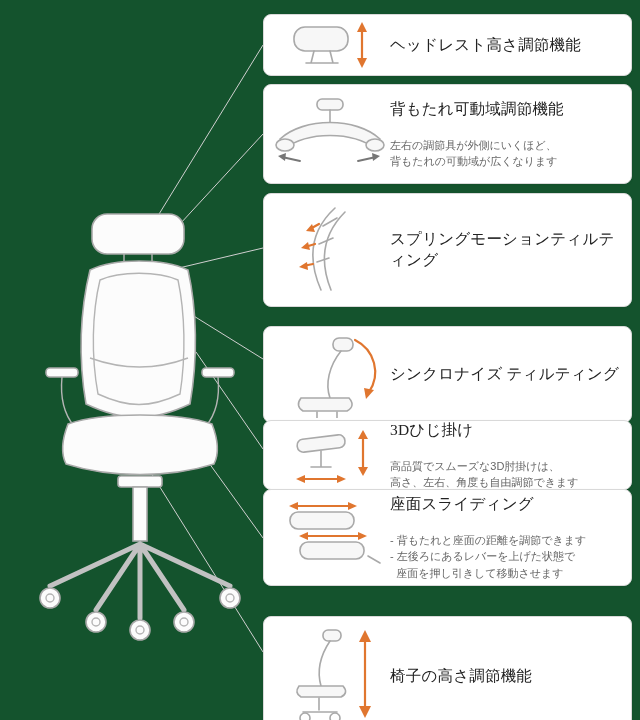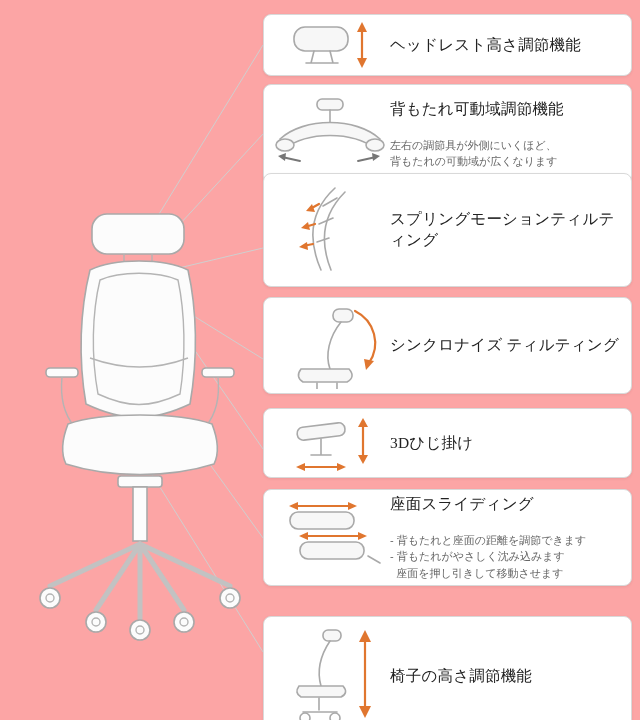--- a/index.html
+++ b/index.html
@@ -3,21 +3,21 @@
 <meta charset="utf-8">
 <style>
   * { margin:0; padding:0; box-sizing:border-box; }
   html,body { width:640px; height:720px; }
   body {
     background:#ffffff;
     font-family:"Liberation Sans","DejaVu Sans",sans-serif;
     position:relative;
     overflow:hidden;
   }
-  .canvas { position:relative; width:640px; height:720px; background:#fca5a5; }
+  .canvas { position:relative; width:640px; height:720px; background:#14532d; }
 
   .connectors { position:absolute; left:0; top:0; width:640px; height:720px; pointer-events:none; }
   .connectors line { stroke:#cfcfcf; stroke-width:1; }
 
   .chair-main { position:absolute; left:16px; top:206px; width:248px; height:500px; }
   .chair-main svg { width:100%; height:100%; }
   .lineart { stroke:#a9a9a9; fill:#fcfcfc; stroke-width:1.6; }
   .lineart-n { stroke:#b4b4b4; fill:none; stroke-width:1.4; }
   .base { stroke:#c2c2c2; fill:none; stroke-width:5; stroke-linecap:round; }
 
@@ -25,23 +25,23 @@
     position:absolute; left:263px; width:369px;
     background:#fff;
     border:1px solid #d9d9d9;
     border-radius:8px;
     box-shadow:0 1px 3px rgba(0,0,0,0.07);
     display:flex; align-items:center;
     padding:6px 10px 6px 4px;
   }
   .c1{ top:14px;  height:62px; }
   .c2{ top:84px;  height:100px;justify-content:flex-end; }
-  .c3{ top:173px; height:114px; }
-  .c4{ top:297px; height:97px; }
-  .c5{ top:408px; height:70px; }
+  .c3{ top:193px; height:114px; }
+  .c4{ top:326px; height:97px; }
+  .c5{ top:420px; height:70px; }
   .c6{ top:489px; height:97px; }
   .c7{ top:616px; height:120px; }
 
   .card-illus { flex:0 0 122px; display:flex; align-items:center; justify-content:center; }
   .card-text  { flex:1; padding-right:2px; }
   .feature-title {
     font-family:"Liberation Serif","DejaVu Serif",serif;
     font-size:15.5px; color:#222; letter-spacing:0.2px;
   }
   .feature-body {
@@ -203,20 +203,22 @@
           <polygon class="accent-fill" points="90,5 85,14 95,14"></polygon>
           <polygon class="accent-fill" points="90,51 85,42 95,42"></polygon>
           <path class="accent-line" d="M30,54 H66"></path>
           <polygon class="accent-fill" points="23,54 32,50 32,58"></polygon>
           <polygon class="accent-fill" points="73,54 64,50 64,58"></polygon>
         </g>
       </svg>
     </div>
     <div class="card-text">
       <div class="feature-title">3Dひじ掛け</div>
+      <div class="feature-body">高品質でスムーズな3D肘掛けは、
+高さ、左右、角度も自由調節できます</div>
     </div>
   </div>
 
   <div class="feature-card c6">
     <div class="card-illus">
       <svg width="118" height="80" viewBox="0 0 118 80">
         <rect class="illus-fill" x="20" y="14" width="64" height="17" rx="8"></rect>
         <rect class="illus-fill" x="30" y="44" width="64" height="17" rx="8"></rect>
         <path class="illus-line" d="M98,58 l12,7"></path>
         <g>
@@ -225,21 +227,21 @@
           <polygon class="accent-fill" points="87,8 78,4 78,12"></polygon>
           <path class="accent-line" d="M36,38 H90"></path>
           <polygon class="accent-fill" points="29,38 38,34 38,42"></polygon>
           <polygon class="accent-fill" points="97,38 88,34 88,42"></polygon>
         </g>
       </svg>
     </div>
     <div class="card-text">
       <div class="feature-title">座面スライディング</div>
       <div class="feature-body">- 背もたれと座面の距離を調節できます
-- 背もたれがやさしく沈み込みます
+- 左後ろにあるレバーを上げた状態で
   座面を押し引きして移動させます</div>
     </div>
   </div>
 
   <div class="feature-card c7">
     <div class="card-illus">
       <svg width="112" height="100" viewBox="0 0 112 100">
         <rect class="illus-fill" x="50" y="4" width="18" height="11" rx="5"></rect>
         <path class="illus-line" d="M57,15 C47,30 44,46 48,60"></path>
         <path class="illus-fill" d="M26,60 q-5,7 2,11 h40 q8,-4 2,-11 Z"></path>

